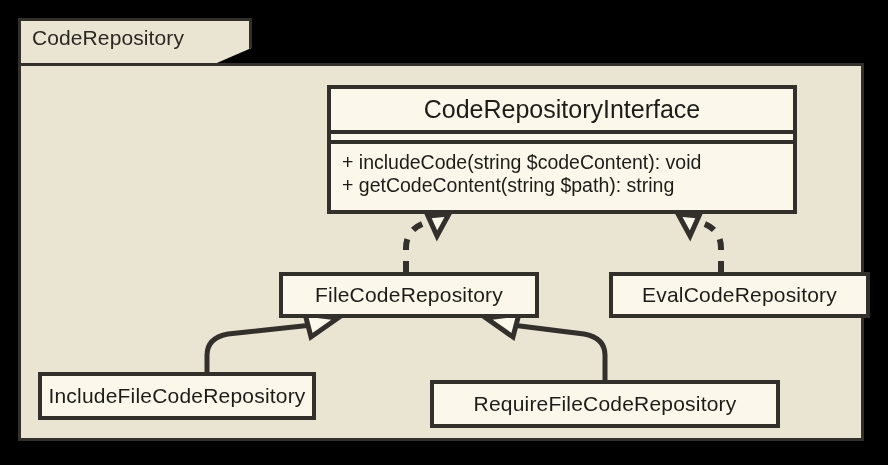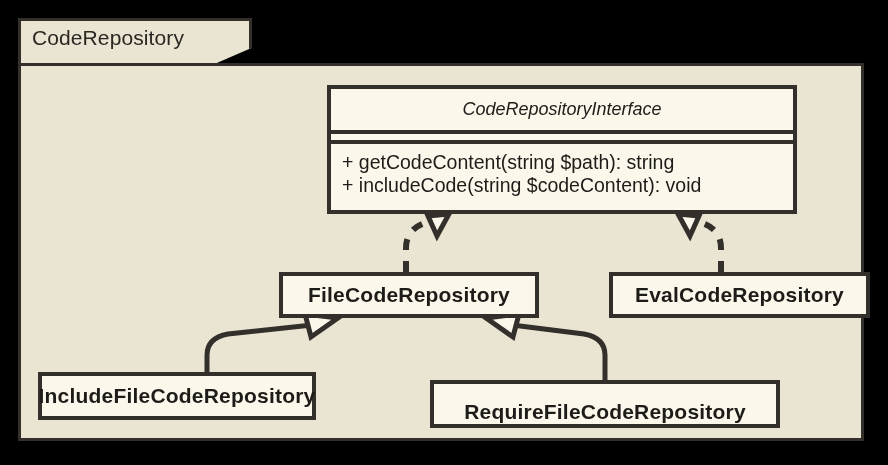--- a/index.html
+++ b/index.html
@@ -78,21 +78,21 @@
     border: 4px solid #33302B;
     box-sizing: border-box;
   }
   .uml-class {
     display: flex;
     align-items: center;
     justify-content: center;
   }
   .uml-class .cls-name {
     font-size: 21px;
-    font-weight: bold;
+    font-weight: normal;
     color: #1E1C18;
     white-space: nowrap;
     letter-spacing: 0.2px;
   }
   
   #interface-box {
     left: 327px;
     top: 85px;
     width: 470px;
     height: 129px;
@@ -102,22 +102,21 @@
   }
   #iface-title-row {
     height: 45px;
     display: flex;
     align-items: center;
     justify-content: center;
     border-bottom: 4px solid #33302B;
     box-sizing: border-box;
   }
   #iface-title {
-    font-size: 18px;
-    font-style: italic;
+    font-size: 25px;
     color: #1E1C18;
     white-space: nowrap;
   }
   #iface-attr-row {
     height: 10px;
     border-bottom: 4px solid #33302B;
     box-sizing: border-box;
   }
   #iface-methods {
     flex: 1;
@@ -127,21 +126,21 @@
   .method-line {
     font-size: 19.5px;
     color: #1E1C18;
     line-height: 23px;
     white-space: nowrap;
   }
   
   #box-file      { left: 279px; top: 272px; width: 260px; height: 46px; }
   #box-eval      { left: 590px; top: 272px; width: 261px; height: 46px; margin-left: 19px; }
   #box-include   { left: 38px;  top: 372px; width: 278px; height: 48px; }
-  #box-require   { left: 430px; top: 380px; width: 350px; height: 48px; align-items: flex-end; }
+  #box-require   { left: 430px; top: 380px; width: 350px; height: 48px; }
 </style>
 </head>
 <body>
 
 <div id="canvas">
 
   <div id="package-frame">
 
     <div id="package-tab"></div>
     <div id="package-tab-inner">
@@ -165,22 +164,22 @@
     <path d="M 605 380 L 605 355 Q 605 338 584 334 L 512 325" fill="none" stroke="#33302B" stroke-width="5" stroke-linecap="butt"></path>
     <polygon points="486,318 519,314 513,337" fill="#FBF7EA" stroke="#33302B" stroke-width="5" stroke-linejoin="miter"></polygon>
   </svg>
 
   <div id="interface-box" class="uml-box">
     <div id="iface-title-row">
       <span id="iface-title">CodeRepositoryInterface</span>
     </div>
     <div id="iface-attr-row"></div>
     <div id="iface-methods">
+      <div class="method-line">+ includeCode(string $codeContent): void</div>
       <div class="method-line">+ getCodeContent(string $path): string</div>
-      <div class="method-line">+ includeCode(string $codeContent): void</div>
     </div>
   </div>
 
   <div id="box-file" class="uml-box uml-class">
     <span class="cls-name">FileCodeRepository</span>
   </div>
 
   <div id="box-eval" class="uml-box uml-class">
     <span class="cls-name">EvalCodeRepository</span>
   </div>

